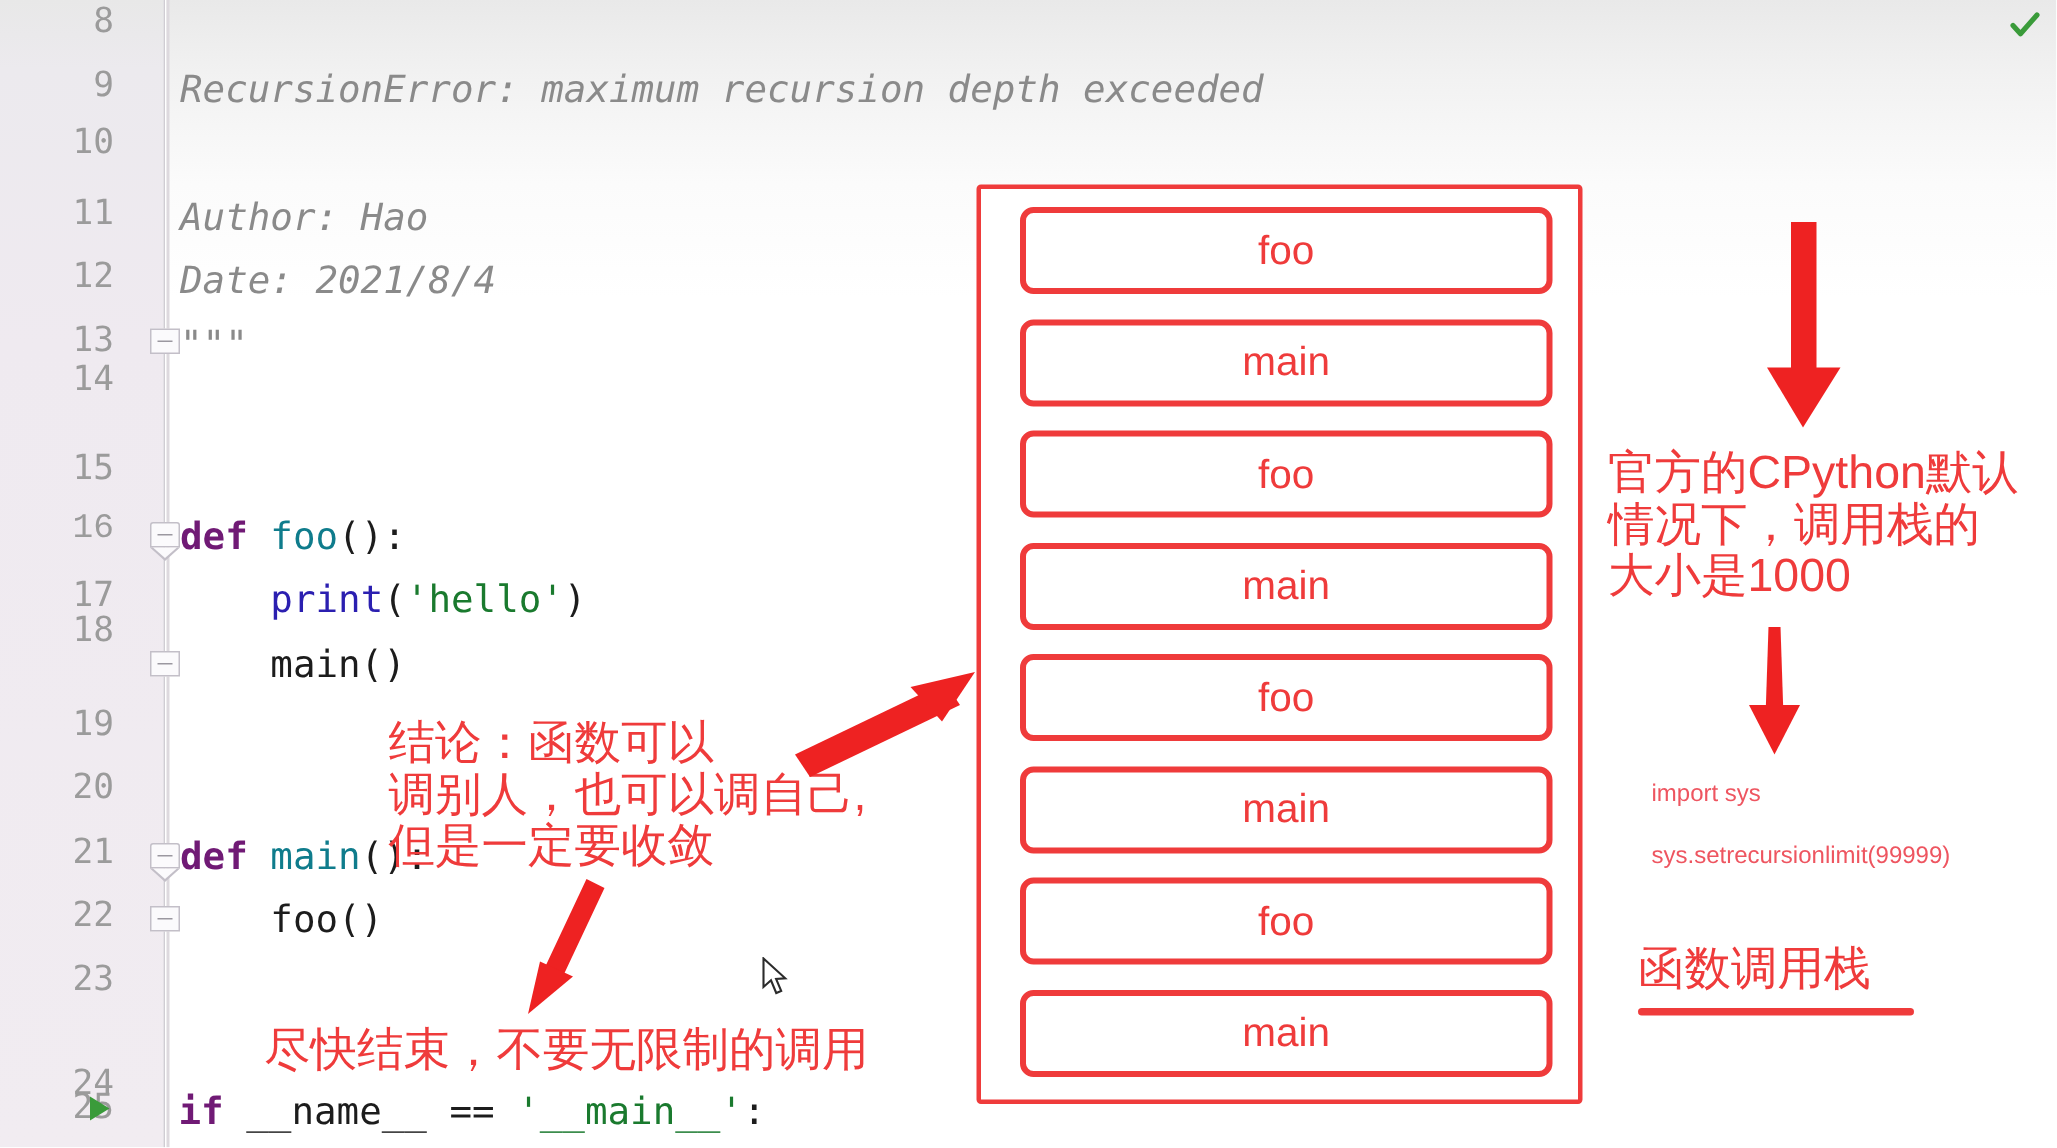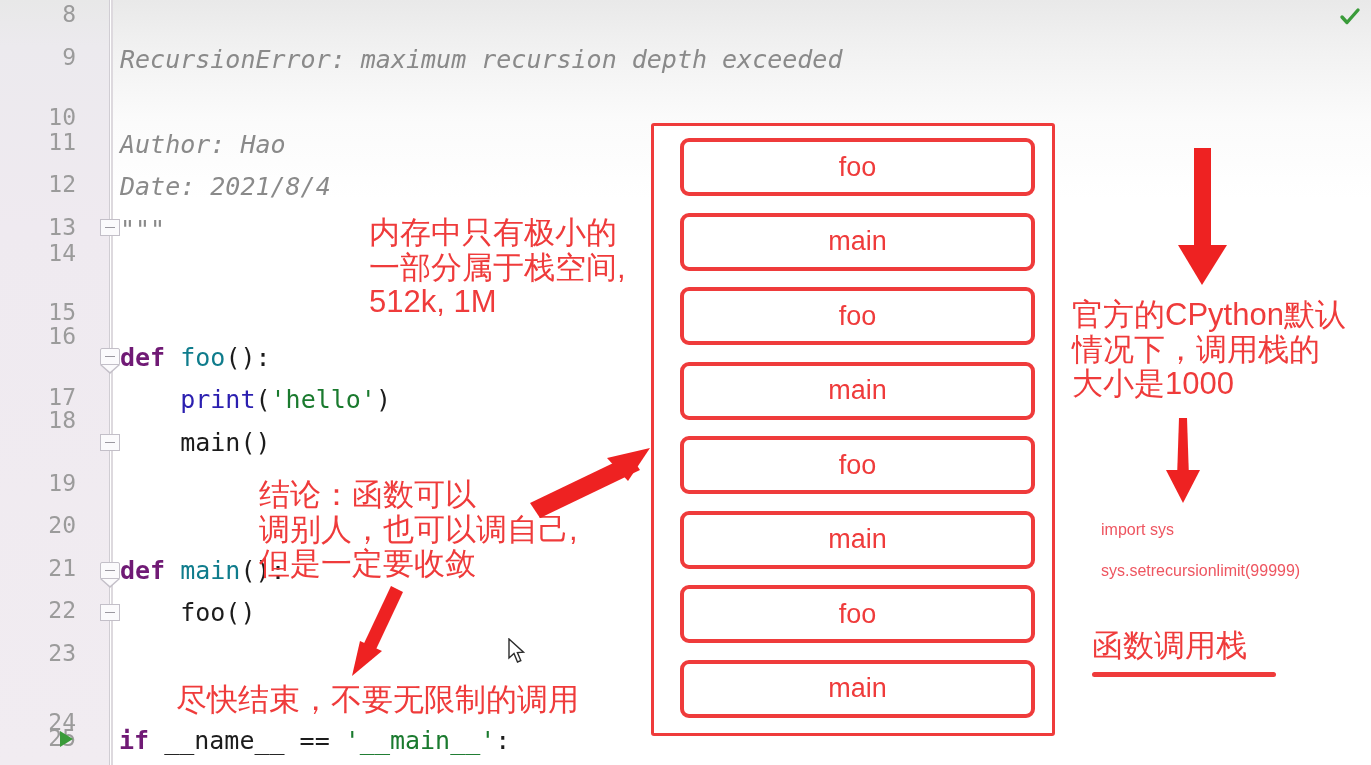--- a/index.html
+++ b/index.html
@@ -150,27 +150,27 @@
 </style>
 </head>
 <body>
 
 <div id="root">
 
   <div class="gutter">
     <div class="gutter-inner" id="gutter-inner">
         <div class="ln" style="top: 2px;">8</div>
         <div class="ln" style="top: 44.6px;">9</div>
-        <div class="ln" style="top: 105px;">10</div>
+        <div class="ln" style="top: 83px;">10</div>
         <div class="ln" style="top: 129.8px;">11</div>
         <div class="ln" style="top: 172.4px;">12</div>
         <div class="ln" style="top: 215px;">13</div>
         <div class="ln" style="top: 241px;">14</div>
         <div class="ln" style="top: 300.2px;">15</div>
-        <div class="ln" style="top: 324px;">16</div>
+        <div class="ln" style="top: 340px; font-family: Liberation Mono, monospace;">16</div>
         <div class="ln" style="top: 385.4px;">17</div>
         <div class="ln" style="top: 408px;">18</div>
         <div class="ln" style="top: 470.6px;">19</div>
         <div class="ln" style="top: 513.2px;">20</div>
         <div class="ln" style="top: 555.8px;">21</div>
         <div class="ln" style="top: 598.4px;">22</div>
         <div class="ln" style="top: 641px;">23</div>
         <div class="ln" style="top: 683.6px; margin-top: 26px;">24</div>
         <div class="ln" style="top: 726.2px;">25</div>
         <div class="runmark" style="top: 731.2px;"></div>
@@ -223,23 +223,20 @@
         </div>
         <div class="stack-frame" style="top: 459px;">
           <span>foo</span>
         </div>
         <div class="stack-frame" style="top: 533.5px;">
           <span>main</span>
         </div>
       </div>
   </div>
 
-  <div class="ann big" style="left:369px; top:216px;">内存中只有极小的
-一部分属于栈空间,
-512k, 1M</div>
   <div class="ann big" style="left:259px; top:478px;">结论：函数可以
 调别人，也可以调自己,
 但是一定要收敛</div>
   <div class="ann big" style="left:176px; top:683px;">尽快结束，不要无限制的调用</div>
   <div class="ann big" style="left:1072px; top:298px;">官方的CPython默认
 情况下，调用栈的
 大小是1000</div>
   <div class="ann code" style="left:1101px; top:521px;">import sys</div>
   <div class="ann code" style="left:1101px; top:562px;">sys.setrecursionlimit(99999)</div>
   <div class="ann title" style="left:1092px; top:629px;">函数调用栈</div>

